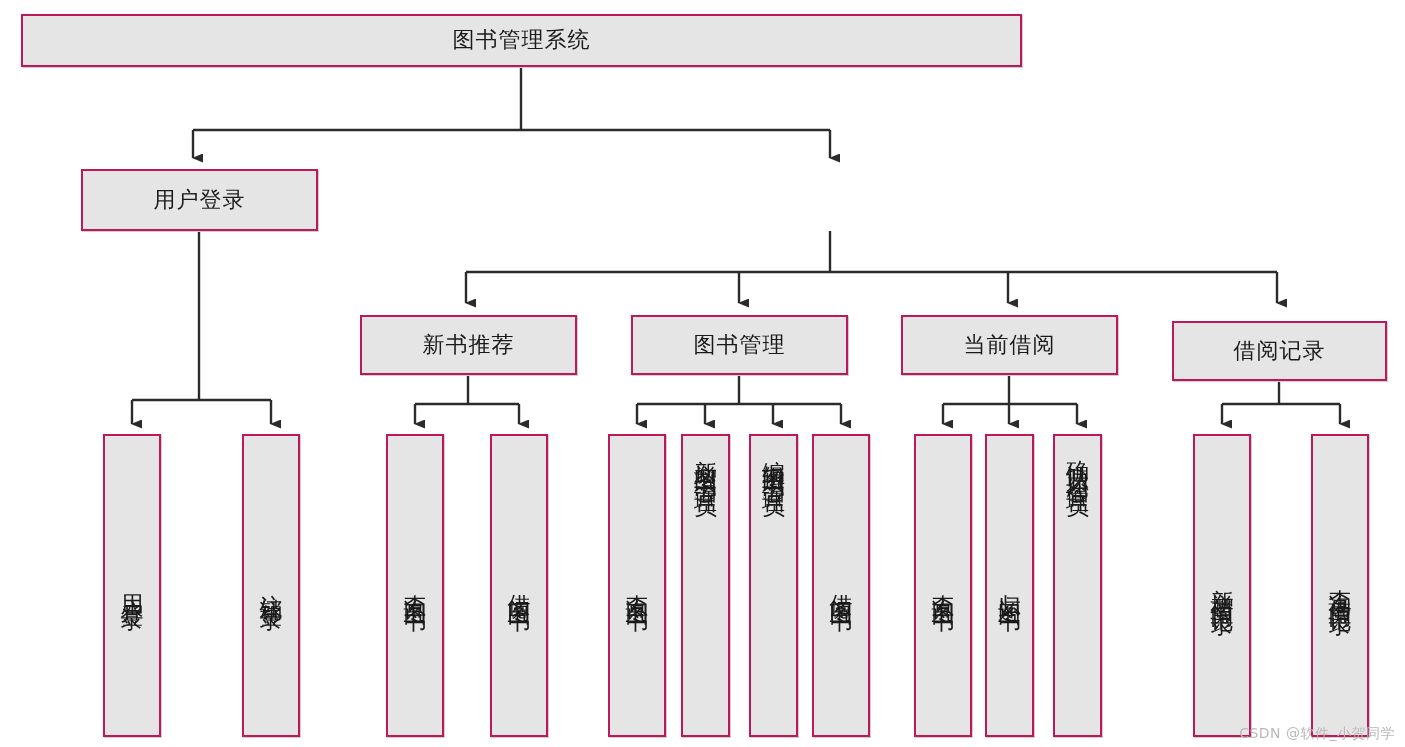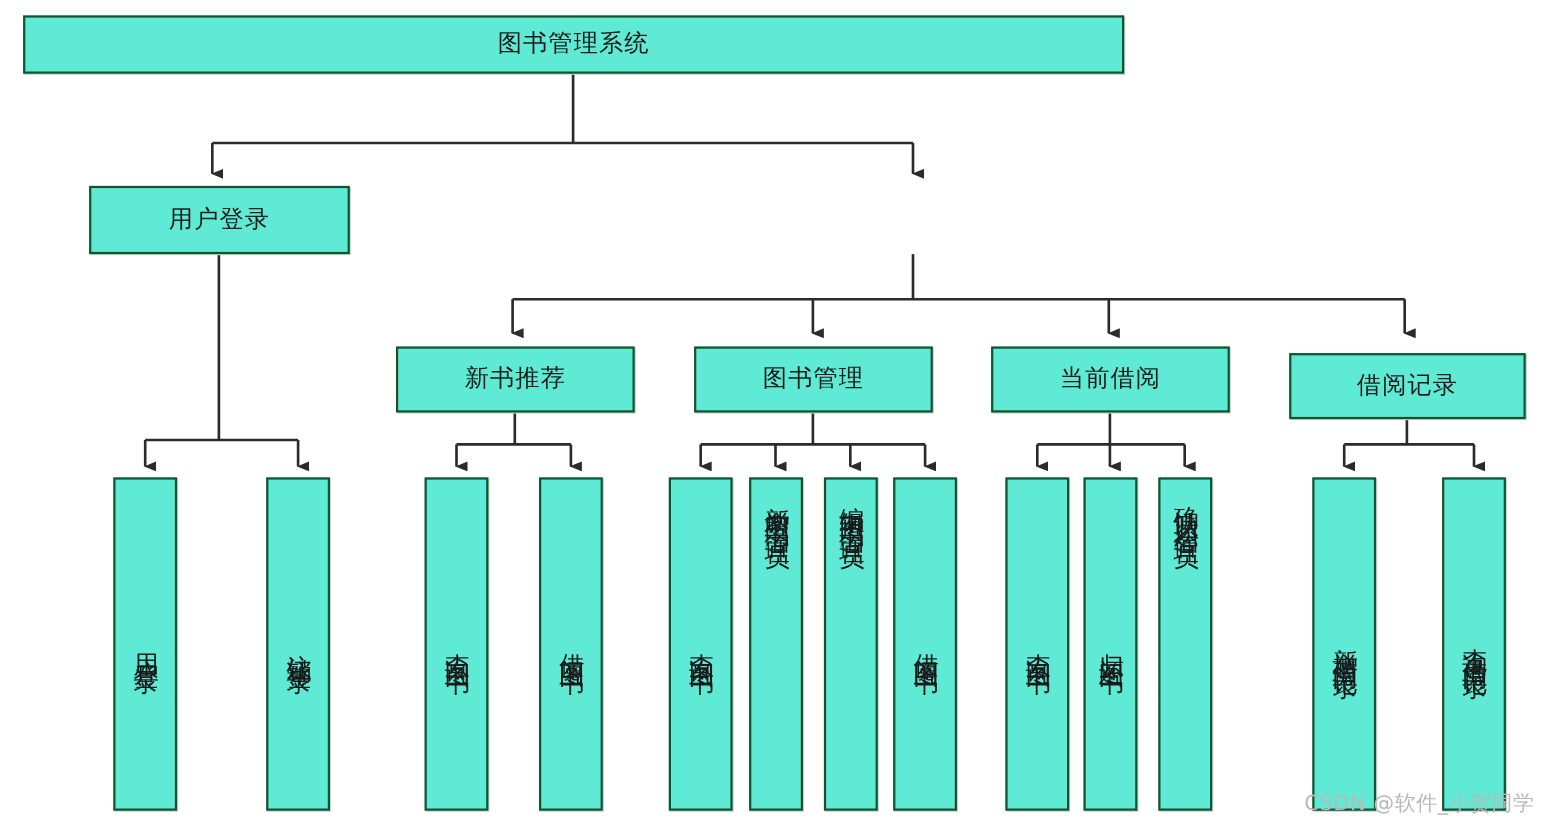--- a/index.html
+++ b/index.html
@@ -6,22 +6,22 @@
   body{
     width:1405px;height:747px;
     font-family:"DejaVu Sans","Liberation Sans",sans-serif;
     overflow:hidden;
   }
   #diagram-root{position:relative;width:1405px;height:747px;background:#fff;}
   svg.edges{position:absolute;left:0;top:0;width:1405px;height:747px;}
   .node{
     position:absolute;
     box-sizing:border-box;
-    background:#5eead4;
-    border:2px solid #14532d;
+    background:#e5e5e5;
+    border:2px solid #be185d;
     box-shadow:1px 1px 0 #cfcfcf;
   }
   .node .label{
     color:#1a1a1a;
     display:block;
   }
   
   .node.h{display:flex;align-items:center;justify-content:center;}
   .node.h .label{font-size:22px;line-height:1.1;letter-spacing:1px;white-space:nowrap;}
   
@@ -33,21 +33,21 @@
     text-orientation:upright;
     font-size:23px;
     line-height:1.08;
     letter-spacing:5px;
     padding-top:6px;
     padding-bottom:6px;
   }
   #watermark{
     position:absolute;
     right:10px;bottom:4px;
-    font-size:19px;
+    font-size:14px;
     color:#b9b9b9;
     white-space:nowrap;
     letter-spacing:0.5px;
   }
 </style>
 </head>
 <body>
 
 <div id="diagram-root">
 

